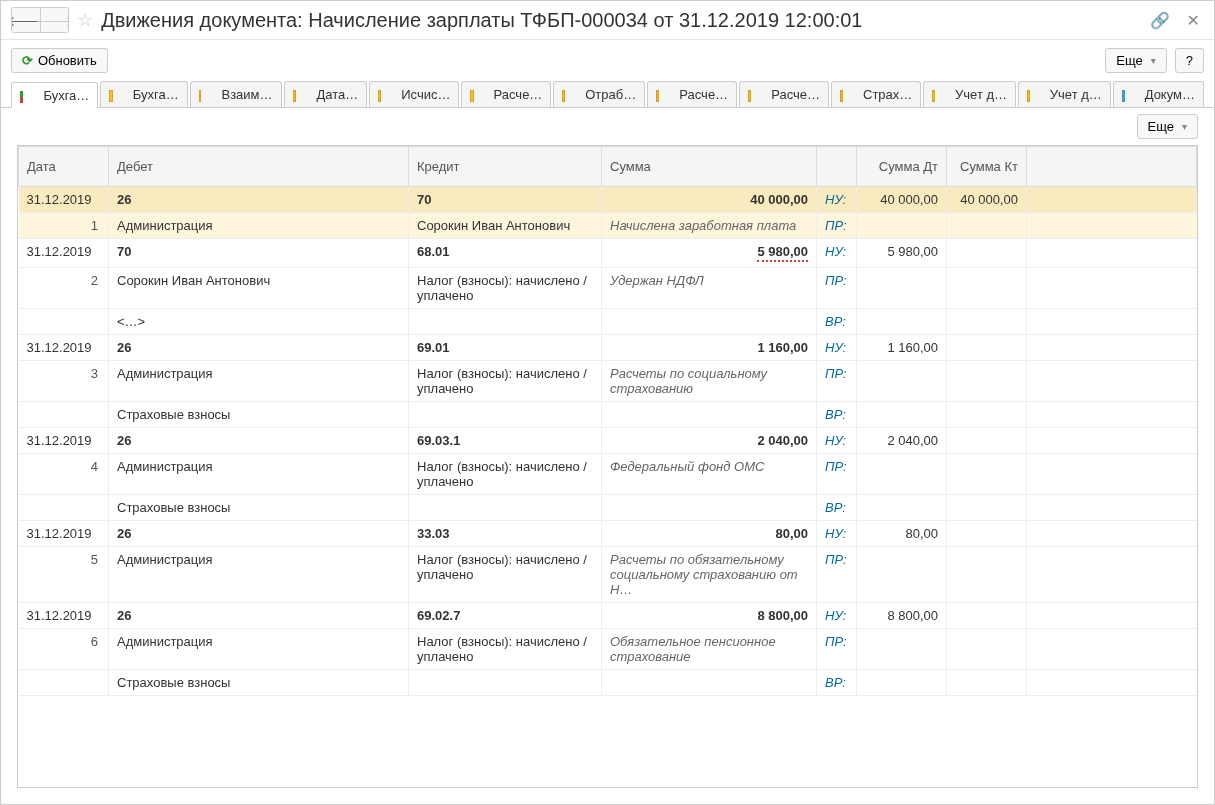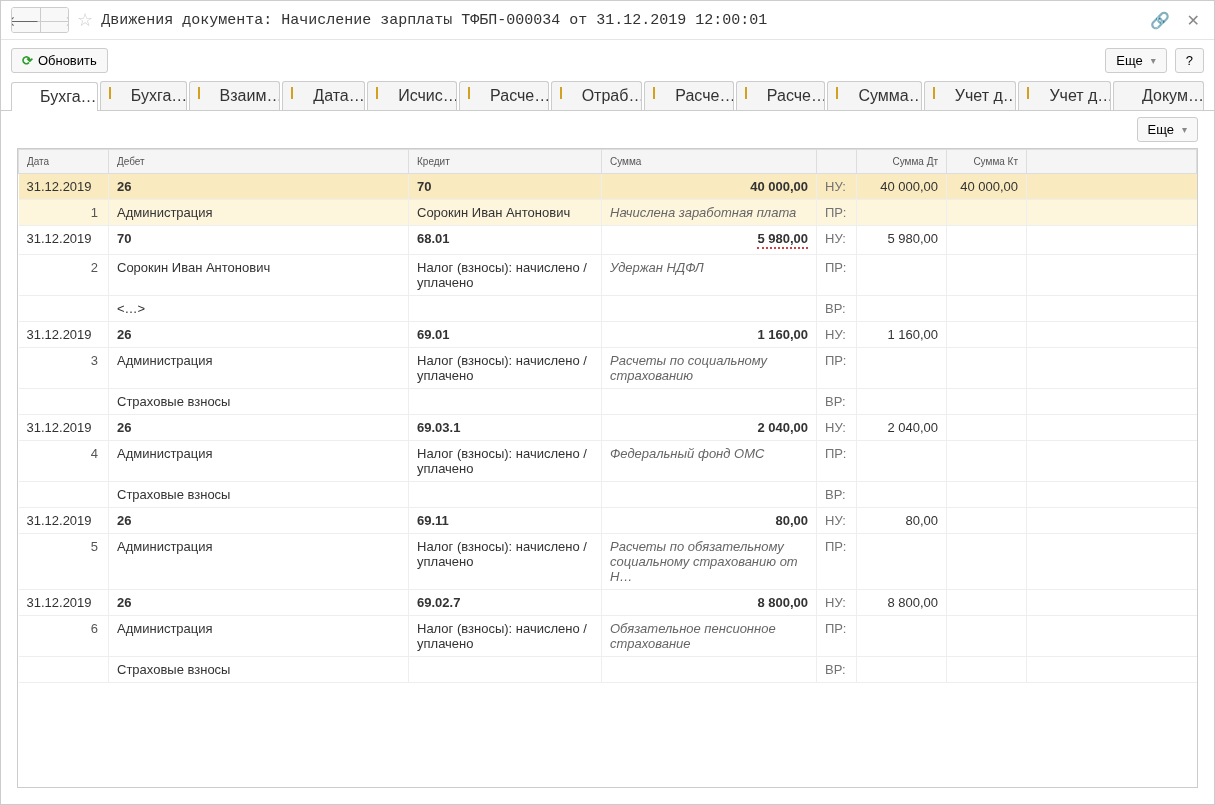--- a/index.html
+++ b/index.html
@@ -4,55 +4,55 @@
 <style>
 * { box-sizing: border-box; margin: 0; padding: 0; }
 body { font-family: Arial, sans-serif; font-size: 13px; color: #333; background: #fff; }
 .window { width: 1215px; height: 805px; border: 1px solid #ccc; display: flex; flex-direction: column; background: #fff; }
 
 .titlebar { display: flex; align-items: center; padding: 6px 10px; gap: 8px; border-bottom: 1px solid #e5e5e5; }
 .nav-btns { display: flex; border: 1px solid #ccc; border-radius: 3px; overflow: hidden; }
 .nav-btn { width: 28px; height: 24px; display: flex; align-items: center; justify-content: center; background: #f8f8f8; cursor: pointer; font-size: 14px; color: #666; }
 .nav-btn + .nav-btn { border-left: 1px solid #ccc; }
 .star-icon { color: #ccc; font-size: 18px; cursor: pointer; }
-.title { font-size: 15px; flex: 1; font-family: Liberation Mono, monospace; }
+.title { font-size: 20px; flex: 1; }
 .link-icon, .close-x { color: #888; cursor: pointer; font-size: 16px; padding: 0 4px; }
 
 .toolbar { display: flex; align-items: center; padding: 8px 10px; gap: 8px; }
 .btn { border: 1px solid #ccc; background: #f8f8f8; padding: 4px 10px; border-radius: 3px; cursor: pointer; display: inline-flex; align-items: center; gap: 5px; font-size: 13px; }
 .spacer { flex: 1; }
 .refresh-icon { color: #2a9d2a; font-weight: bold; }
 .dropdown-caret { color: #888; font-size: 10px; margin-left: 3px; }
 
 .tabs { display: flex; padding: 0 10px; gap: 2px; border-bottom: 1px solid #ccc; }
-.tab { border: 1px solid #ccc; border-bottom: none; padding: 5px 8px; font-size: 16px; background: #f5f5f5; cursor: pointer; display: flex; align-items: flex-start; gap: 20px; border-radius: 3px 3px 0 0; white-space: nowrap; overflow: hidden; max-width: 96px; }
+.tab { border: 1px solid #ccc; border-bottom: none; padding: 5px 8px; font-size: 13px; background: #f5f5f5; cursor: pointer; display: flex; align-items: flex-end; gap: 20px; border-radius: 3px 3px 0 0; white-space: nowrap; overflow: hidden; max-width: 96px; }
 .tab.active { background: #fff; position: relative; top: 1px; }
 .tab-icon { width: 12px; height: 12px; display: inline-block; }
 .tab-icon.dt { background: linear-gradient(135deg, #2a9d2a 50%, #d04040 50%); }
 .tab-icon.reg { background: #f4c430; border: 1px solid #d4a020; }
 .tab-icon.doc { background: #4a90d9; }
 
 .sub-toolbar { display: flex; justify-content: flex-end; padding: 6px 16px; }
 
 .grid-wrap { flex: 1; overflow: auto; margin: 0 16px 16px 16px; border: 1px solid #ccc; }
 table { border-collapse: collapse; width: 100%; table-layout: fixed; }
-th { background: #f5f5f5; border: 1px solid #ddd; padding: 6px 8px; text-align: left; font-weight: normal; color: #555; font-size: 10px; }
+th { background: #f5f5f5; border: 1px solid #ddd; padding: 12px 8px; text-align: left; font-weight: normal; color: #555; font-size: 13px; }
 td { border: 1px solid #eee; padding: 5px 8px; vertical-align: top; font-size: 13px; }
 .col-date { width: 90px; }
 .col-debit { width: 300px; }
 .col-credit { width: 193px; }
 .col-sum { width: 215px; }
 .col-label { width: 40px; text-align: left; }
 .col-sumdt { width: 90px; }
 .col-sumkt { width: 80px; margin-left: 20px; }
 .col-end { width: auto; }
 .num-right { text-align: right; }
 .bold { font-weight: bold; }
 .italic { font-style: italic; color: #666; }
-.label-gray { color: #737373; }
+.label-gray { color: #0369a1; font-style: italic; }
 .row-num { text-align: right; padding-right: 10px; color: #555; }
 .highlight td { background: #fdf5dc; }
 .highlight-strong td { background: #f9ebbf; }
 .red-underline { border-bottom: 2px dotted #d04040; display: inline-block; padding-bottom: 1px; }
 .group-sep td { border-top: 1px solid #ccc; }
 tbody tr td:first-child { border-left: none; }
 tbody tr td:last-child { border-right: none; }
 </style>
 </head>
 <body>
@@ -115,21 +115,21 @@
       <div class="tab">
         <span class="tab-icon reg"></span>
         <span>Расче…</span>
       </div>
       <div class="tab">
         <span class="tab-icon reg"></span>
         <span>Расче…</span>
       </div>
       <div class="tab">
         <span class="tab-icon reg"></span>
-        <span>Сумма…</span>
+        <span>Страх…</span>
       </div>
       <div class="tab">
         <span class="tab-icon reg"></span>
         <span>Учет д…</span>
       </div>
       <div class="tab">
         <span class="tab-icon reg"></span>
         <span>Учет д…</span>
       </div>
       <div class="tab">
@@ -266,21 +266,21 @@
             <td></td>
             <td></td>
             <td class="label-gray">ВР:</td>
             <td></td>
             <td></td>
             <td></td>
           </tr>
           <tr class="group-sep">
             <td>31.12.2019</td>
             <td colspan="2" class="bold">26</td>
-            <td class="bold">69.11</td>
+            <td class="bold">33.03</td>
             <td class="bold num-right">80,00</td>
             <td class="label-gray">НУ:</td>
             <td class="num-right">80,00</td>
             <td class="num-right"></td>
             <td></td>
           </tr>
           <tr>
             <td class="row-num">5</td>
             <td colspan="2">Администрация</td>
             <td>Налог (взносы): начислено / уплачено</td>

